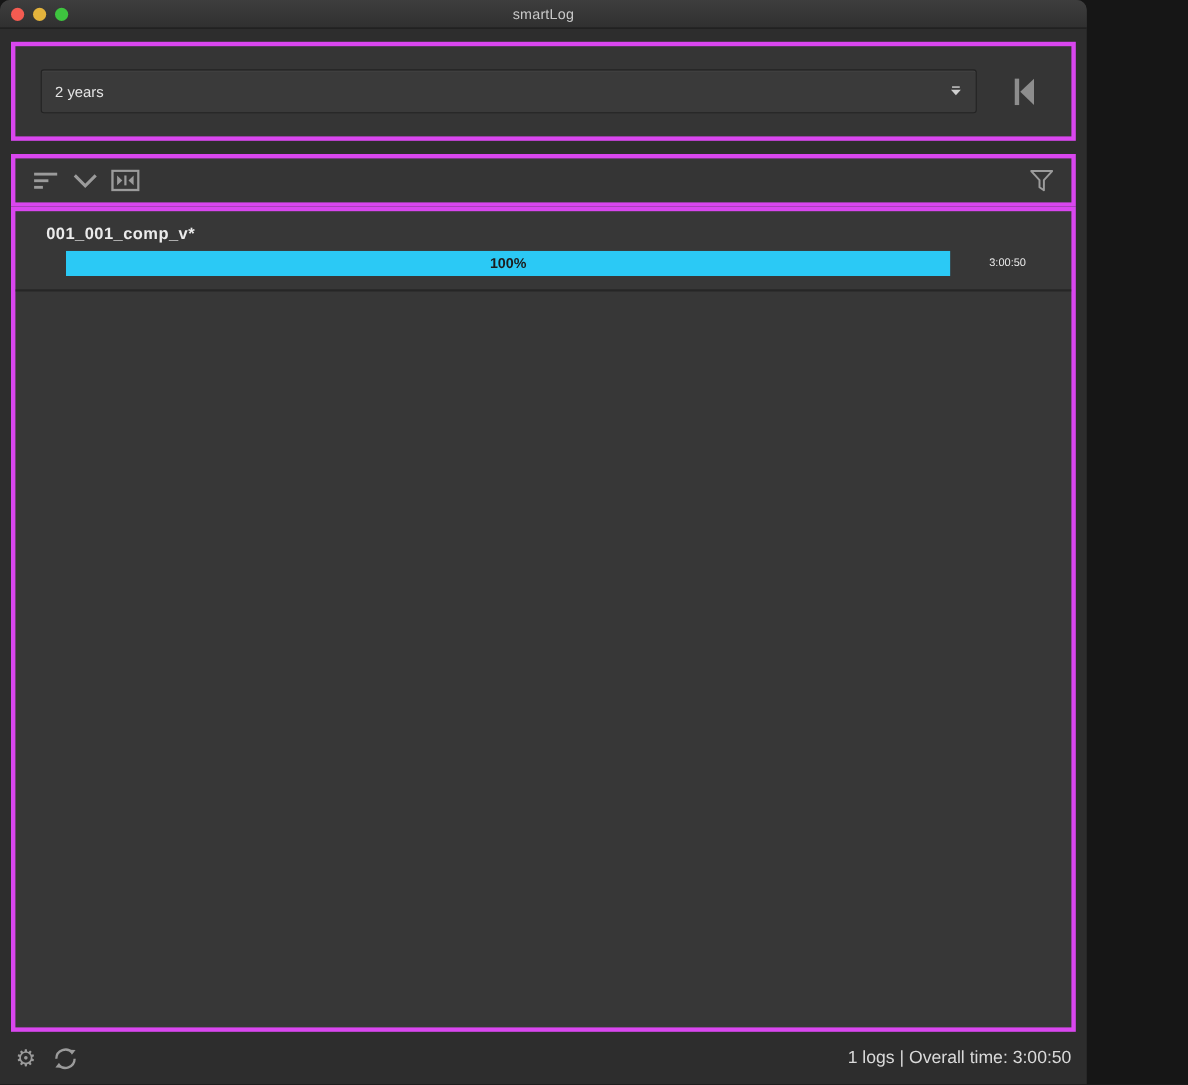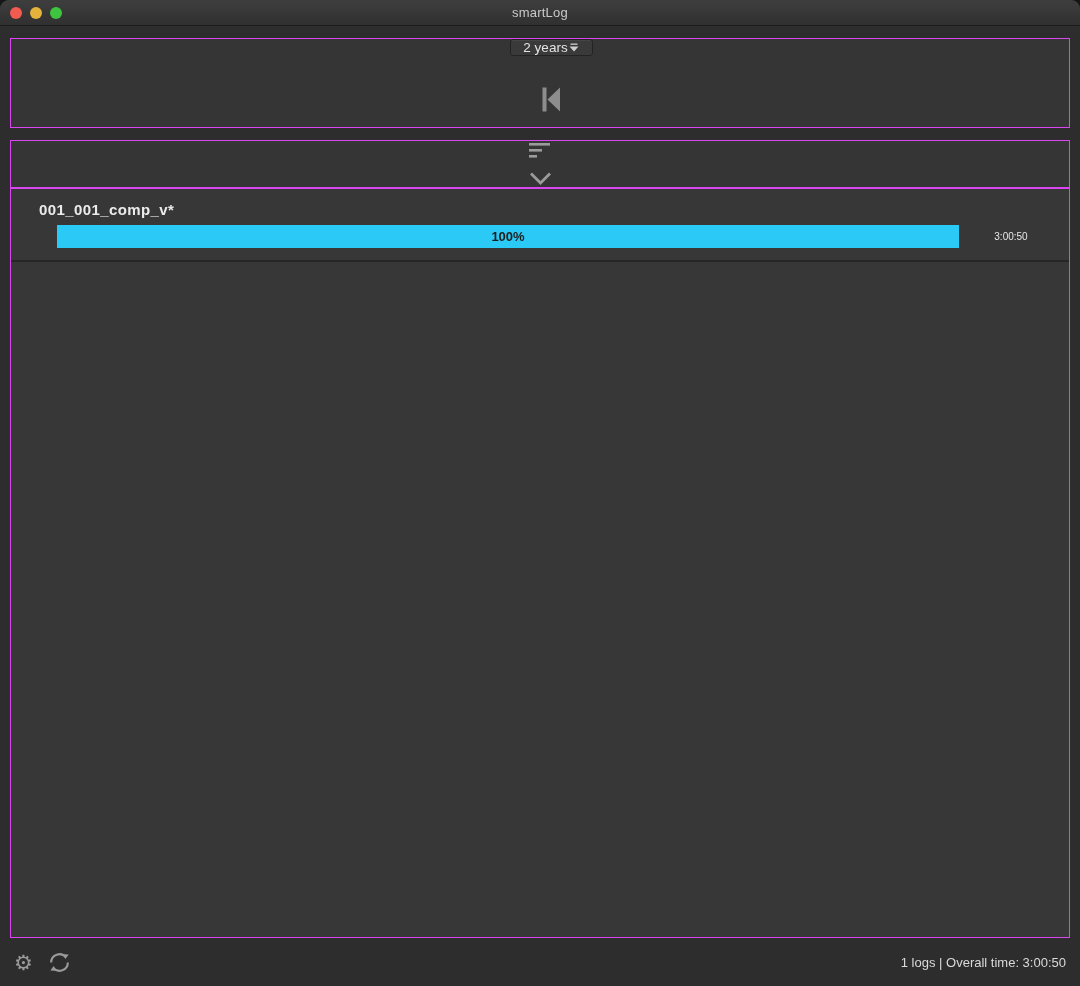--- a/index.html
+++ b/index.html
@@ -3,21 +3,21 @@
 <meta charset="utf-8">
 <style>
   * { margin: 0; padding: 0; box-sizing: border-box; }
   html, body { background: #161616; }
   body {
     width: 1080px; height: 986px;
     font-family: "Liberation Sans", sans-serif;
     overflow: hidden;
   }
   .window {
-    width: 1080px; height: 986px;
+    width: 988px; height: 986px;
     background: #2d2d2d;
     border-radius: 9px 9px 0 0;
     overflow: hidden;
     display: flex; flex-direction: column;
   }
   
   .titlebar {
     height: 26px; flex: 0 0 26px;
     background: linear-gradient(#3e3e3e, #303030);
     border-bottom: 1px solid #1c1c1c;
@@ -31,22 +31,21 @@
   .tl { width: 12px; height: 12px; border-radius: 50%; display: inline-block; cursor: pointer; }
   .tl.close { background: var(--close-red, #f35b51); }
   .tl.min   { background: var(--minimize-yellow, #e3b33c); }
   .tl.max   { background: var(--zoom-green, #3ec43f); }
   .win-title { color: #c9c9c9; font-size: 13px; font-weight: 500; letter-spacing: .2px; }
 
   
   .panel {
     margin: 0 10px;
     background: #353535;
-    border: 1px solid #d946ef;
-    flex-direction: column;
+    border: 4px solid #d946ef;
   }
 
   
   .filter-panel {
     margin-top: 12px; height: 90px; flex: 0 0 90px;
     display: flex; align-items: center;
     padding-left: 23px;
   }
   .select {
     flex: 1; height: 40px;
@@ -113,21 +112,21 @@
     color: #e8e8e8; font-size: 10px;
   }
 
   
   .statusbar {
     height: 48px; flex: 0 0 48px;
     display: flex; align-items: center;
     padding: 0 14px; gap: 14px;
   }
   .gear-glyph { font-size: 21px; color: #9b9b9b; line-height: 1; }
-  .status-text { margin-left: auto; color: #dadada; font-size: 13px; }
+  .status-text { margin-left: auto; color: #dadada; font-size: 16px; }
 
   svg { display: block; }
 </style>
 </head>
 <body>
 
 <div class="window">
 
   <div class="titlebar">
     <div class="traffic-lights">

